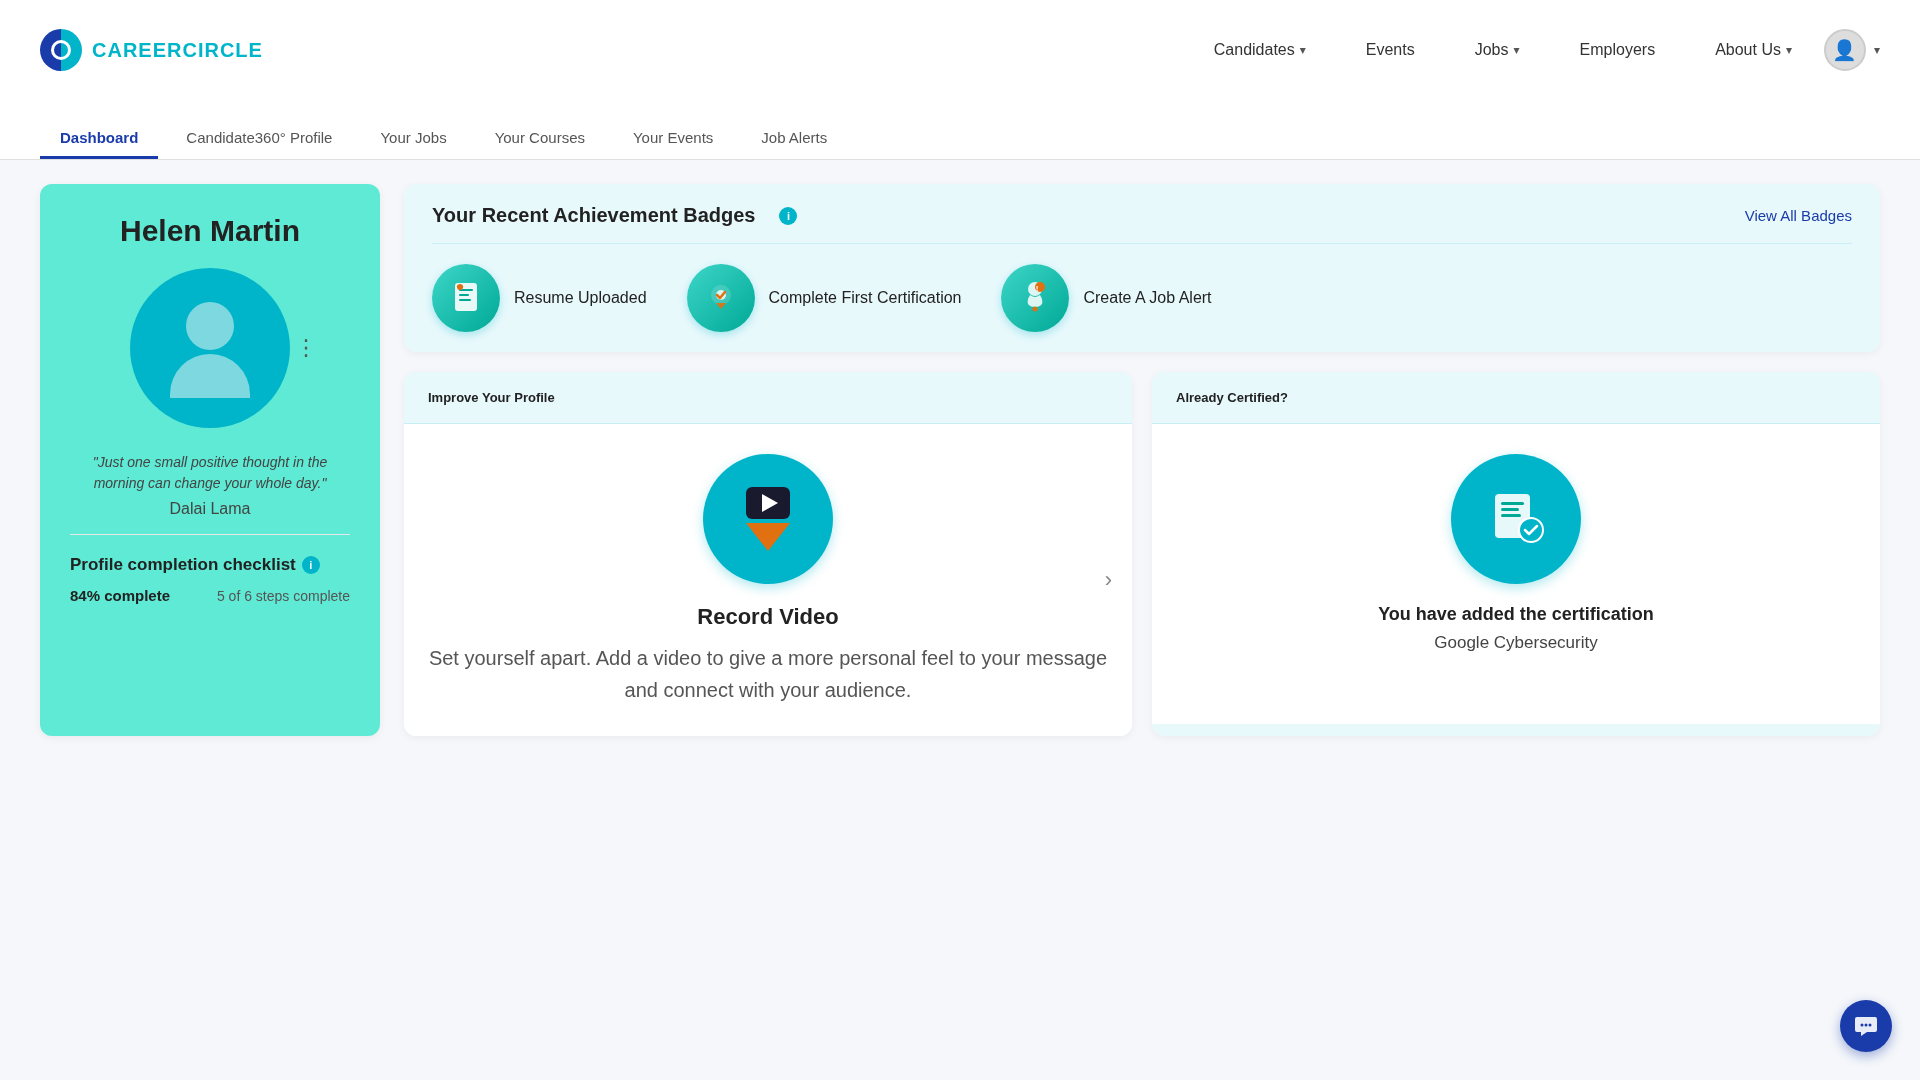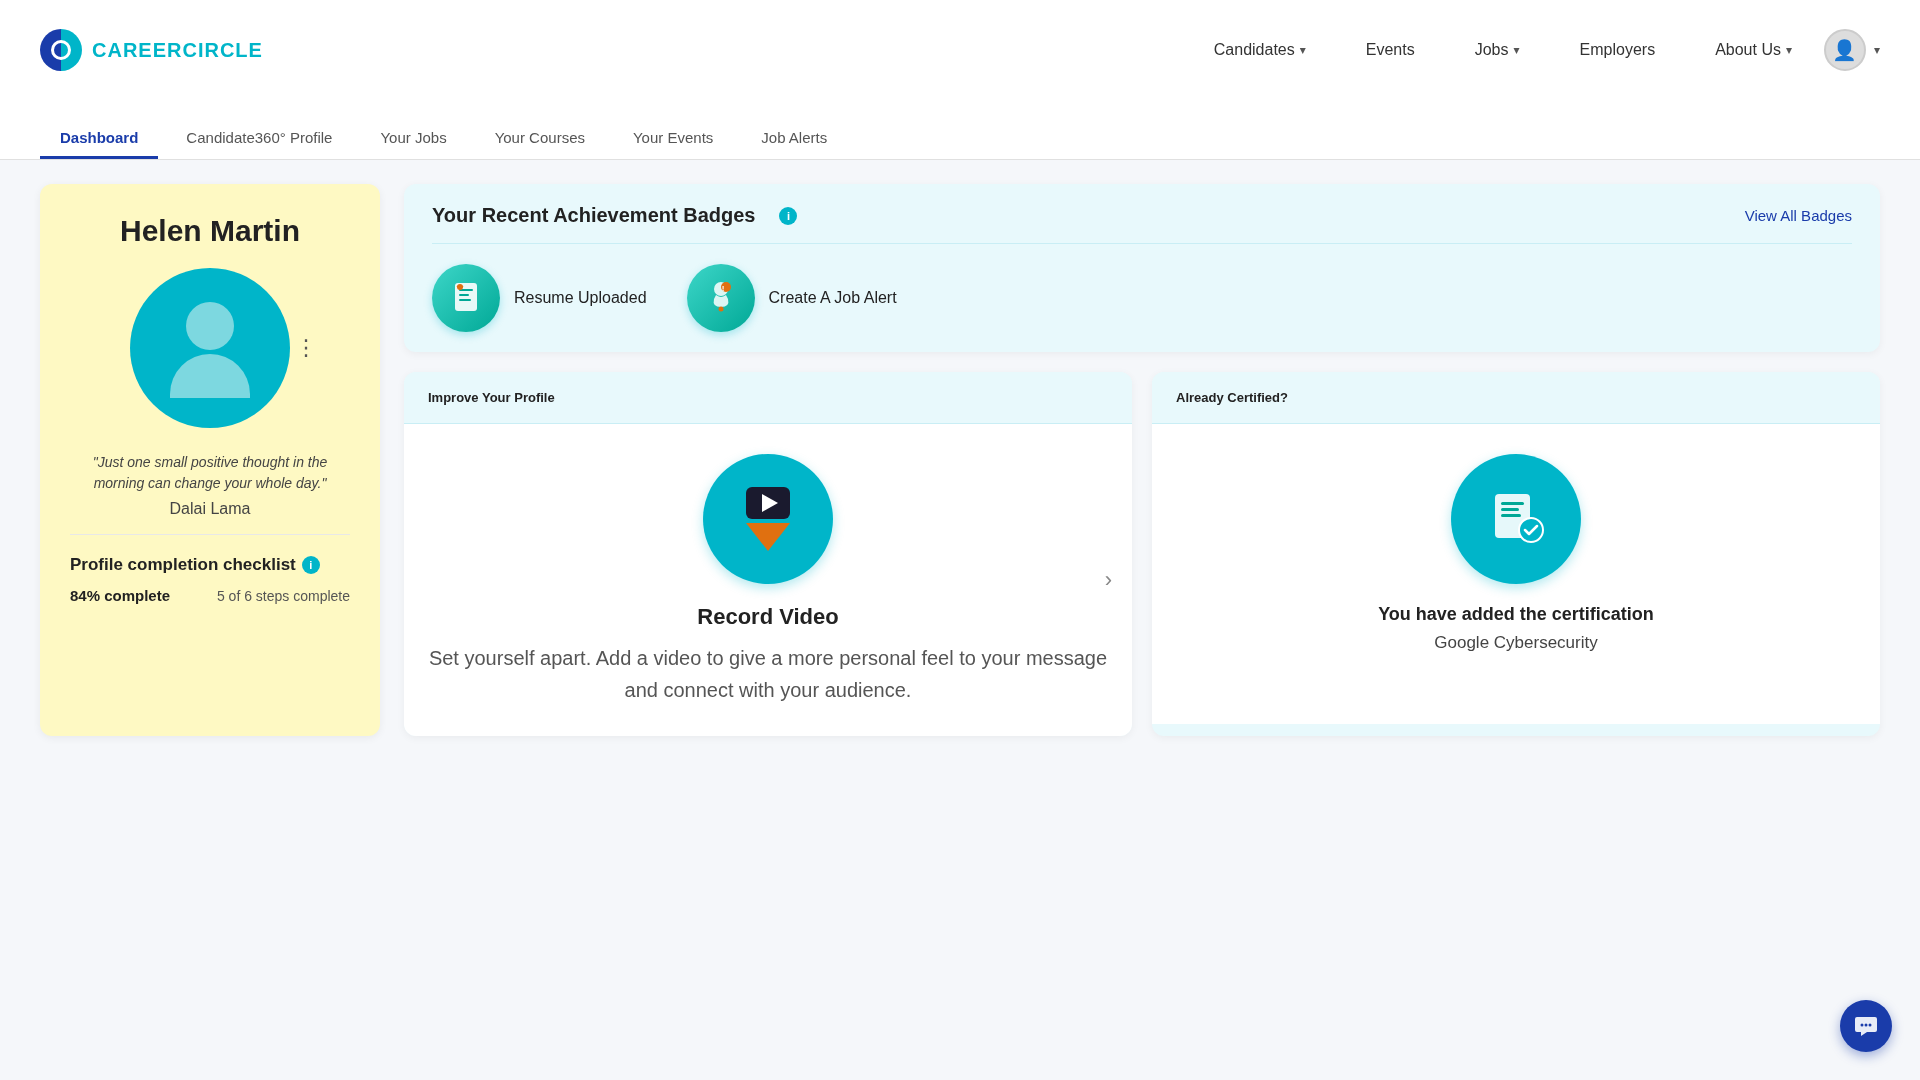--- a/index.html
+++ b/index.html
@@ -64,21 +64,21 @@
     
     .main-content {
       display: flex;
       padding: 24px 40px;
       gap: 24px;
       max-width: 1920px;
     }
 
     
     .left-panel {
-      background: #fef9c3;
+      background: #5eead4;
       border-radius: 12px;
       width: 340px;
       min-width: 320px;
       padding: 30px 30px 20px;
       display: flex;
       flex-direction: column;
       align-items: center;
       position: relative;
       box-shadow: 0 2px 8px rgba(0,0,0,0.06);
     }
@@ -320,20 +320,31 @@
               <rect x="12" y="10" width="14" height="2" rx="1" fill="#00a896"></rect>
               <rect x="12" y="15" width="10" height="2" rx="1" fill="#00a896"></rect>
               <rect x="12" y="20" width="12" height="2" rx="1" fill="#00a896"></rect>
               <circle cx="13" cy="8" r="3" fill="#e07010"></circle>
               <path d="M10 8 Q13 5 16 8" stroke="#e07010" stroke-width="1.5" fill="none"></path>
             </svg>
           </div>
           <span class="badge-label">Resume Uploaded</span>
         </div>
 
+        <div class="badge-item">
+          <div class="badge-icon-wrap" style="background: linear-gradient(135deg,#3dd6c8,#00a896); font-size:30px;">
+            <svg width="38" height="38" viewBox="0 0 38 38" fill="none" xmlns="http://www.w3.org/2000/svg">
+              <circle cx="19" cy="16" r="9" fill="white" opacity="0.15" stroke="white" stroke-width="2"></circle>
+              <circle cx="19" cy="16" r="5" fill="white" opacity="0.8"></circle>
+              <path d="M15 16 L18 19 L23 13" stroke="#e07010" stroke-width="2.5" stroke-linecap="round" stroke-linejoin="round"></path>
+              <path d="M14 24 L19 30 L24 24" fill="#e07010" opacity="0.9"></path>
+            </svg>
+          </div>
+          <span class="badge-label">Complete First Certification</span>
+        </div>
 
         <div class="badge-item">
           <div class="badge-icon-wrap" style="background: linear-gradient(135deg,#3dd6c8,#00a896); font-size:30px;">
             <svg width="38" height="38" viewBox="0 0 38 38" fill="none" xmlns="http://www.w3.org/2000/svg">
               <circle cx="19" cy="10" r="7" fill="white" opacity="0.85"></circle>
               <path d="M12 20 Q10 28 19 28 Q28 28 26 20 L24 16 Q21 18 19 18 Q17 18 14 16 Z" fill="white" opacity="0.85"></path>
               <circle cx="19" cy="30" r="2.5" fill="#e07010"></circle>
               <circle cx="24" cy="8" r="5" fill="#e07010"></circle>
               <text x="21" y="12" font-size="8" fill="white" font-weight="bold" text-anchor="middle">!</text>
             </svg>

